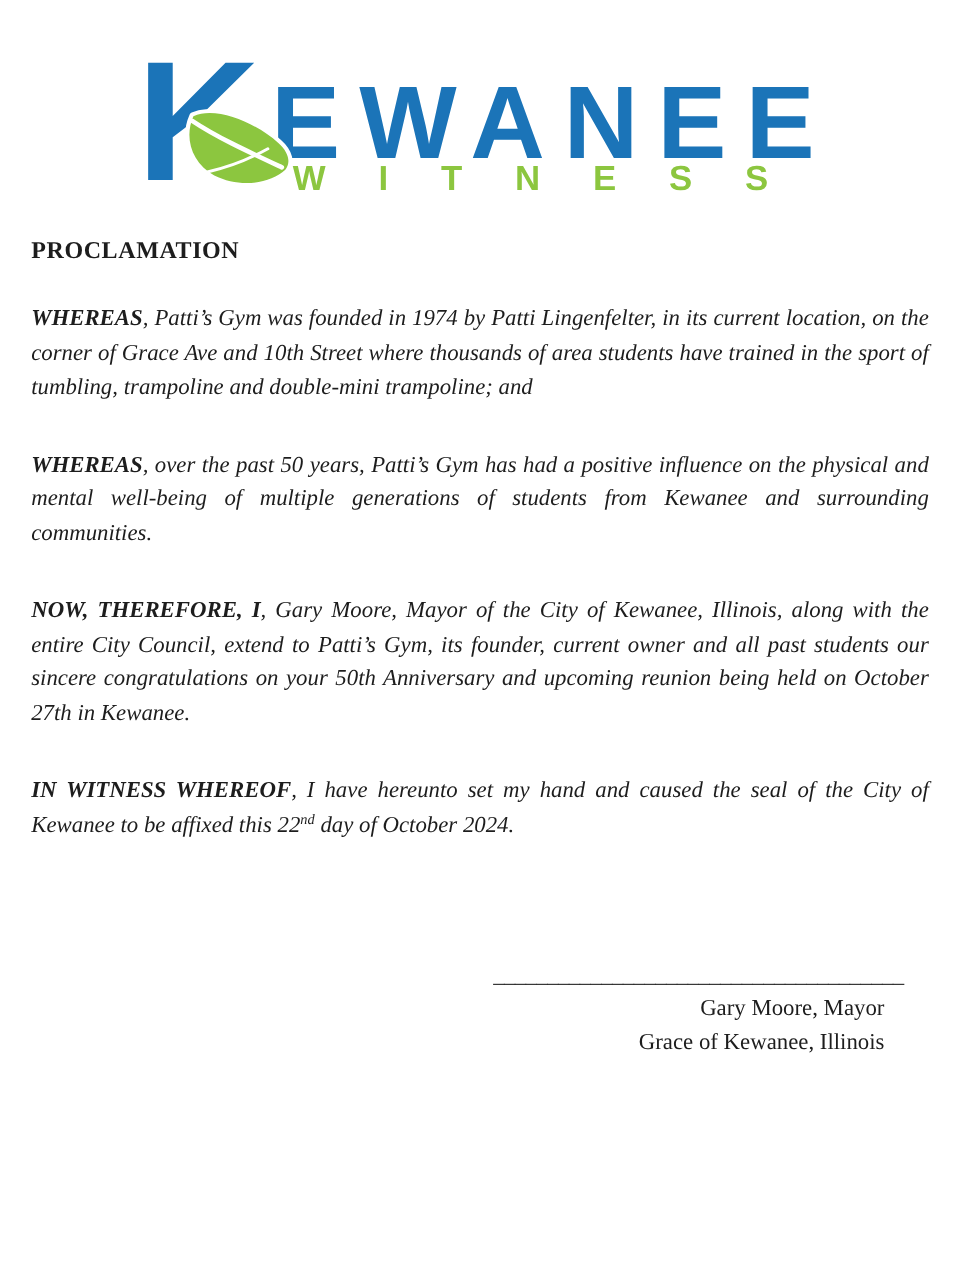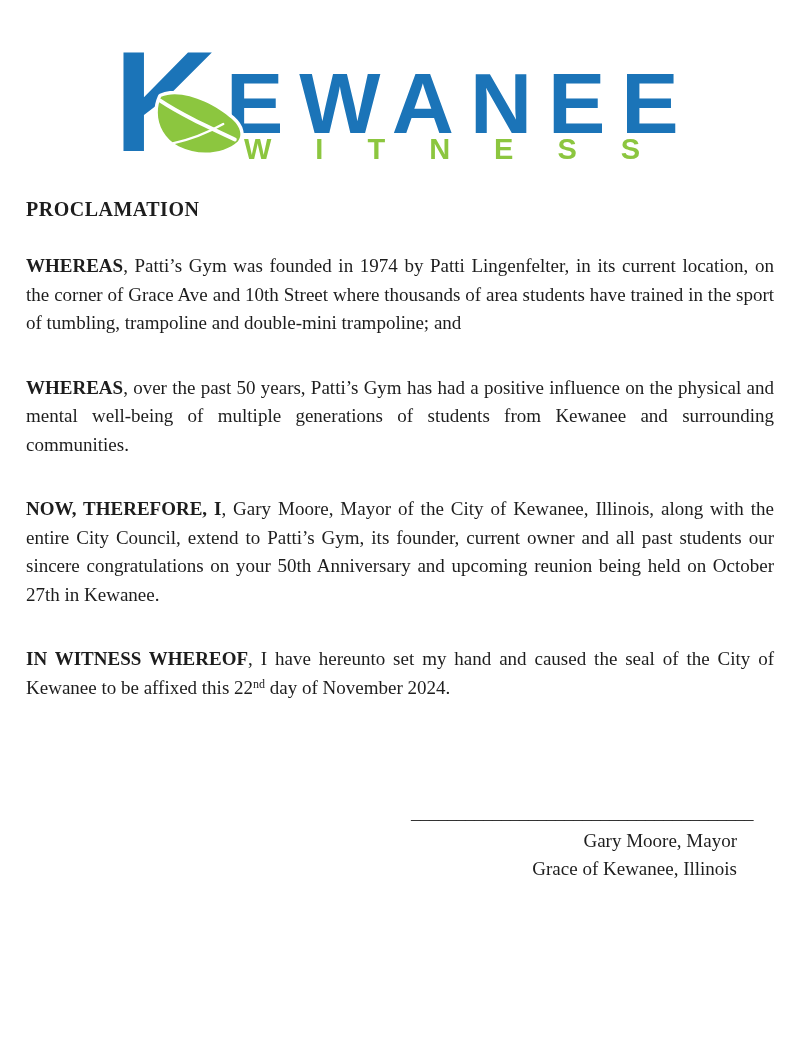--- a/index.html
+++ b/index.html
@@ -56,20 +56,21 @@
     margin-top: 27px;
     text-align: left;
     font-size: 20px; line-height: 24px;
     font-weight: bold;
     letter-spacing: 0.5px;
   }
   .para {
     margin-top: 36px;
     font-size: 19px; line-height: 28.5px;
     text-align: justify;
+    font-style: italic;
   }
   .para:first-of-type { margin-top: 31px; }
   .lead { font-weight: bold; }
   sup.ord { font-size: 12px; line-height: 0; vertical-align: 6px; }
 
   
   .sig {
     width: 326px;
     margin: 0 37px 0 auto;
     text-align: right;
@@ -107,21 +108,21 @@
 
   <h1 class="title">PROCLAMATION</h1>
 
   <p class="para"><span class="lead">WHEREAS</span><span>, Patti’s Gym was founded in 1974 by Patti Lingenfelter, in its current location, on the corner of Grace Ave and 10th Street where thousands of area students have trained in the sport of tumbling, trampoline and double-mini trampoline; and</span></p>
 
 
   <p class="para"><span class="lead">WHEREAS</span><span>, over the past 50 years, Patti’s Gym has had a positive influence on the physical and mental well-being of multiple generations of students from Kewanee and surrounding communities.</span></p>
 
   <p class="para"><span class="lead">NOW, THEREFORE, I</span><span>, Gary Moore, Mayor of the City of Kewanee, Illinois, along with the entire City Council, extend to Patti’s Gym, its founder, current owner and all past students our sincere congratulations on your 50th Anniversary and upcoming reunion being held on October 27th in Kewanee.</span></p>
 
-  <p class="para"><span class="lead">IN WITNESS WHEREOF</span><span>, I have hereunto set my hand and caused the seal of the City of Kewanee to be affixed this 22</span><sup class="ord">nd</sup><span> day of November 2024.</span></p>
+  <p class="para"><span class="lead">IN WITNESS WHEREOF</span><span>, I have hereunto set my hand and caused the seal of the City of Kewanee to be affixed this 22</span><sup class="ord">nd</sup><span> day of October 2024.</span></p>
 
   <div class="sig">
     <div class="sig-line">______________________________________</div>
     <div class="sig-name">Gary Moore, Mayor</div>
     <div class="sig-org">Grace of Kewanee, Illinois</div>
   </div>
 
 </div>
 
 </body></html>

